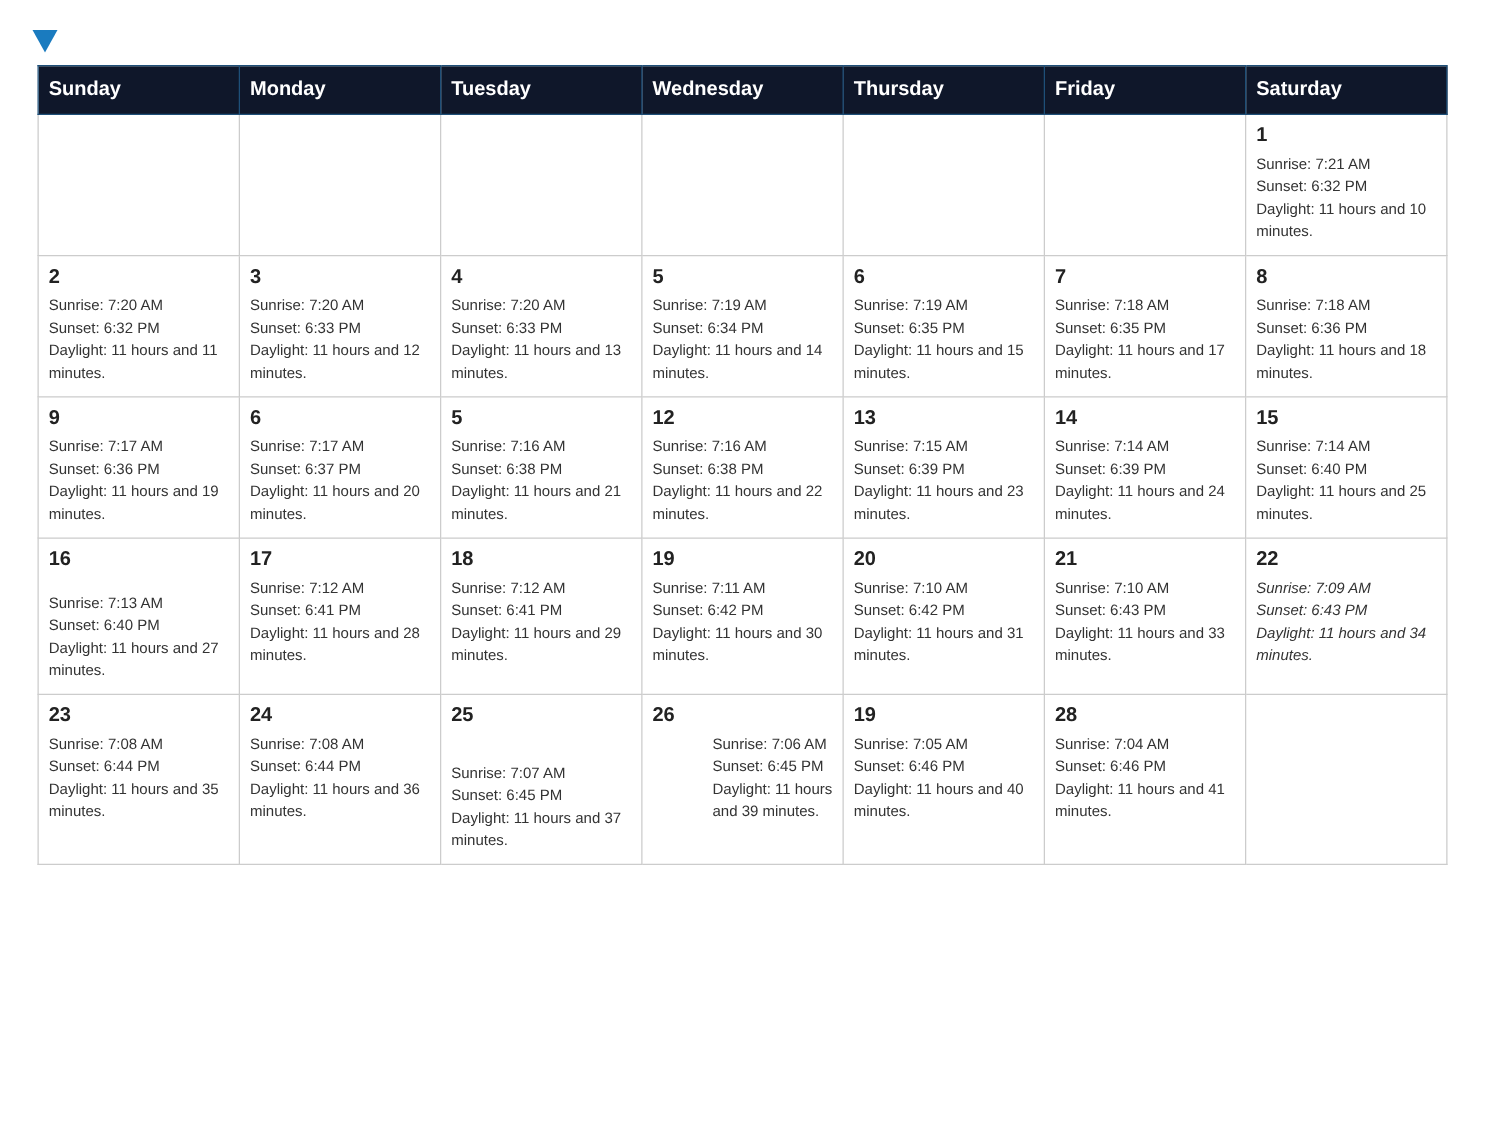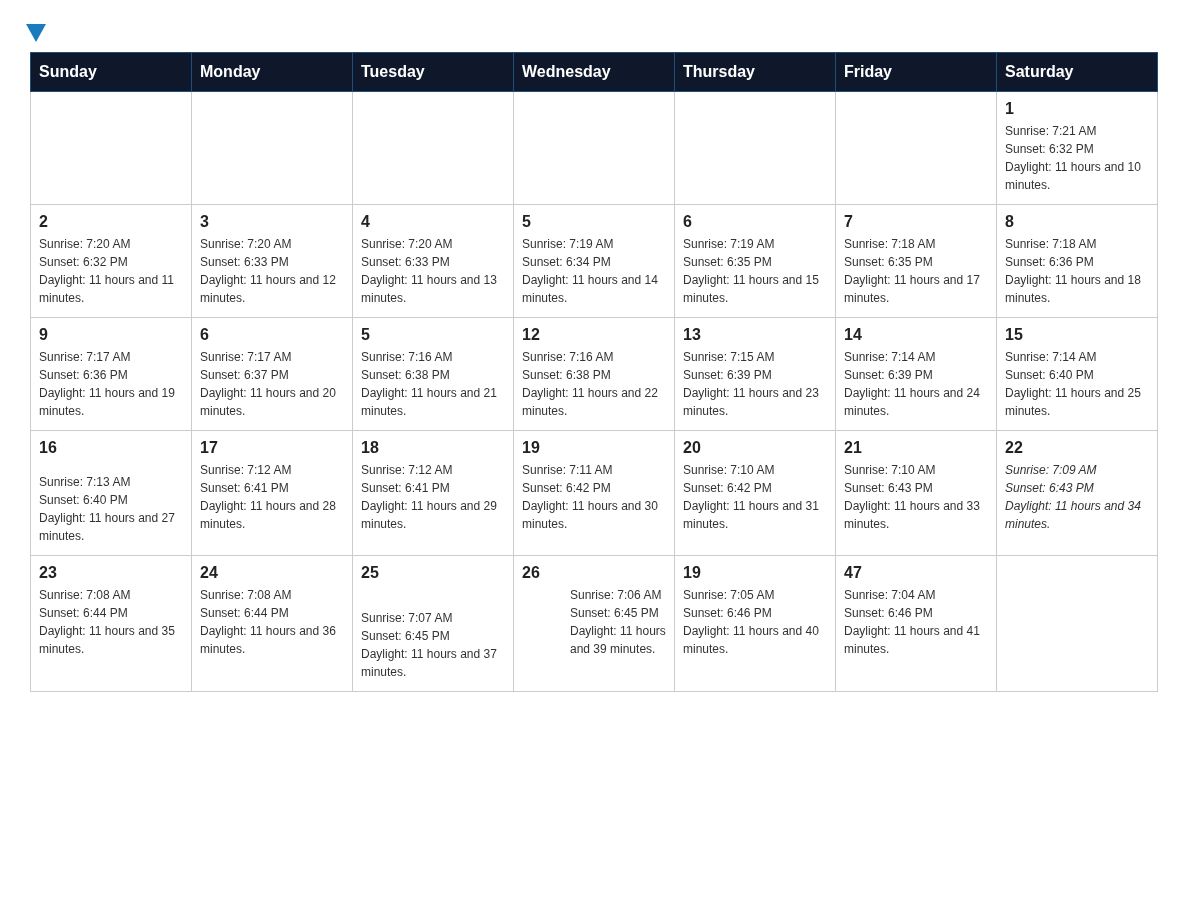--- a/index.html
+++ b/index.html
@@ -306,21 +306,21 @@
 Sunset: 6:45 PM
 Daylight: 11 hours and 39 minutes.</div>
         </td>
         <td>
           <span class="day-number">19</span>
           <div class="day-info" style="white-space: pre-line;">Sunrise: 7:05 AM
 Sunset: 6:46 PM
 Daylight: 11 hours and 40 minutes.</div>
         </td>
         <td>
-          <span class="day-number">47</span>
+          <span class="day-number">28</span>
           <div class="day-info" style="white-space: pre-line;">Sunrise: 7:04 AM
 Sunset: 6:46 PM
 Daylight: 11 hours and 41 minutes.</div>
         </td>
         <td class="empty-cell"></td>
       </tr>
     </tbody>
 </table>
 
 </body></html>

